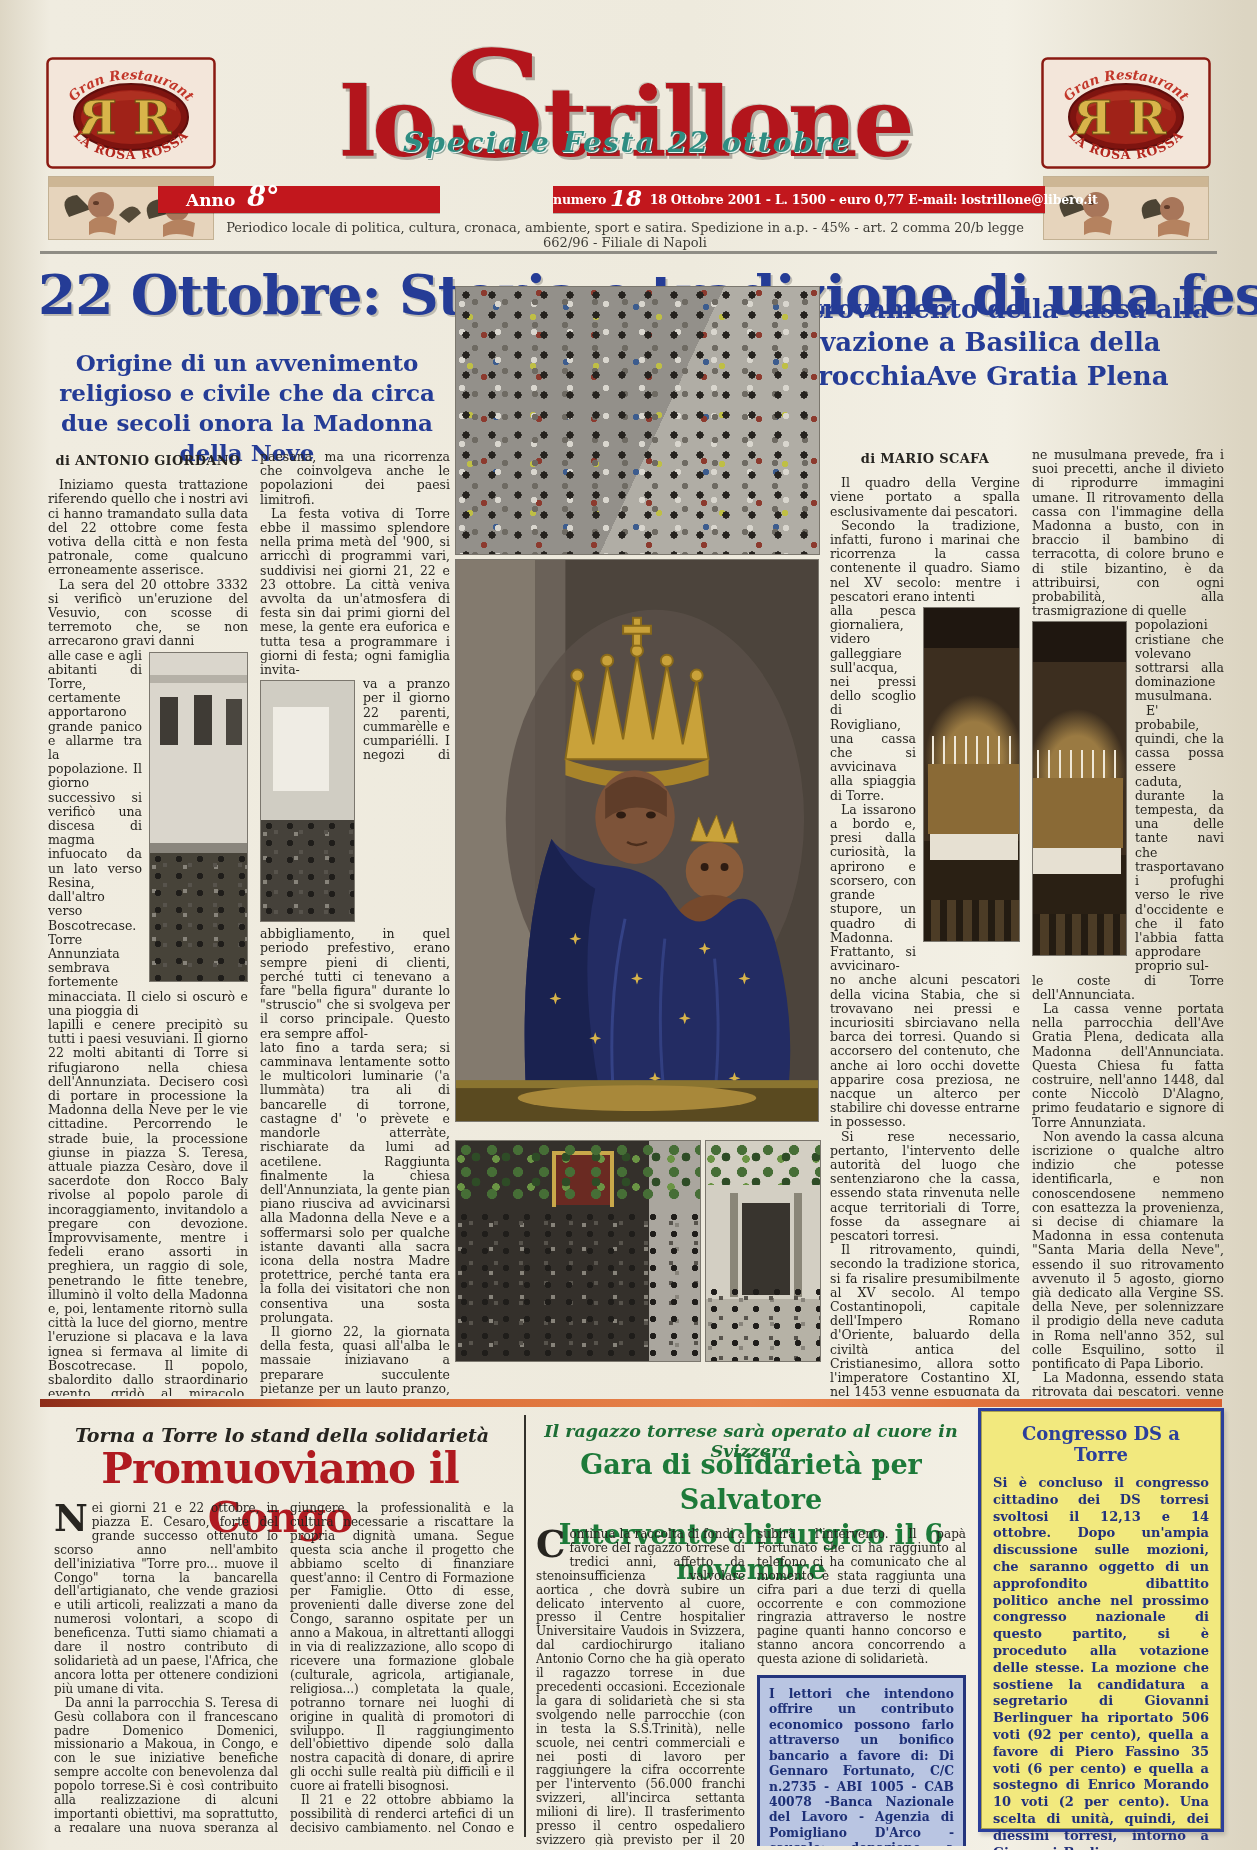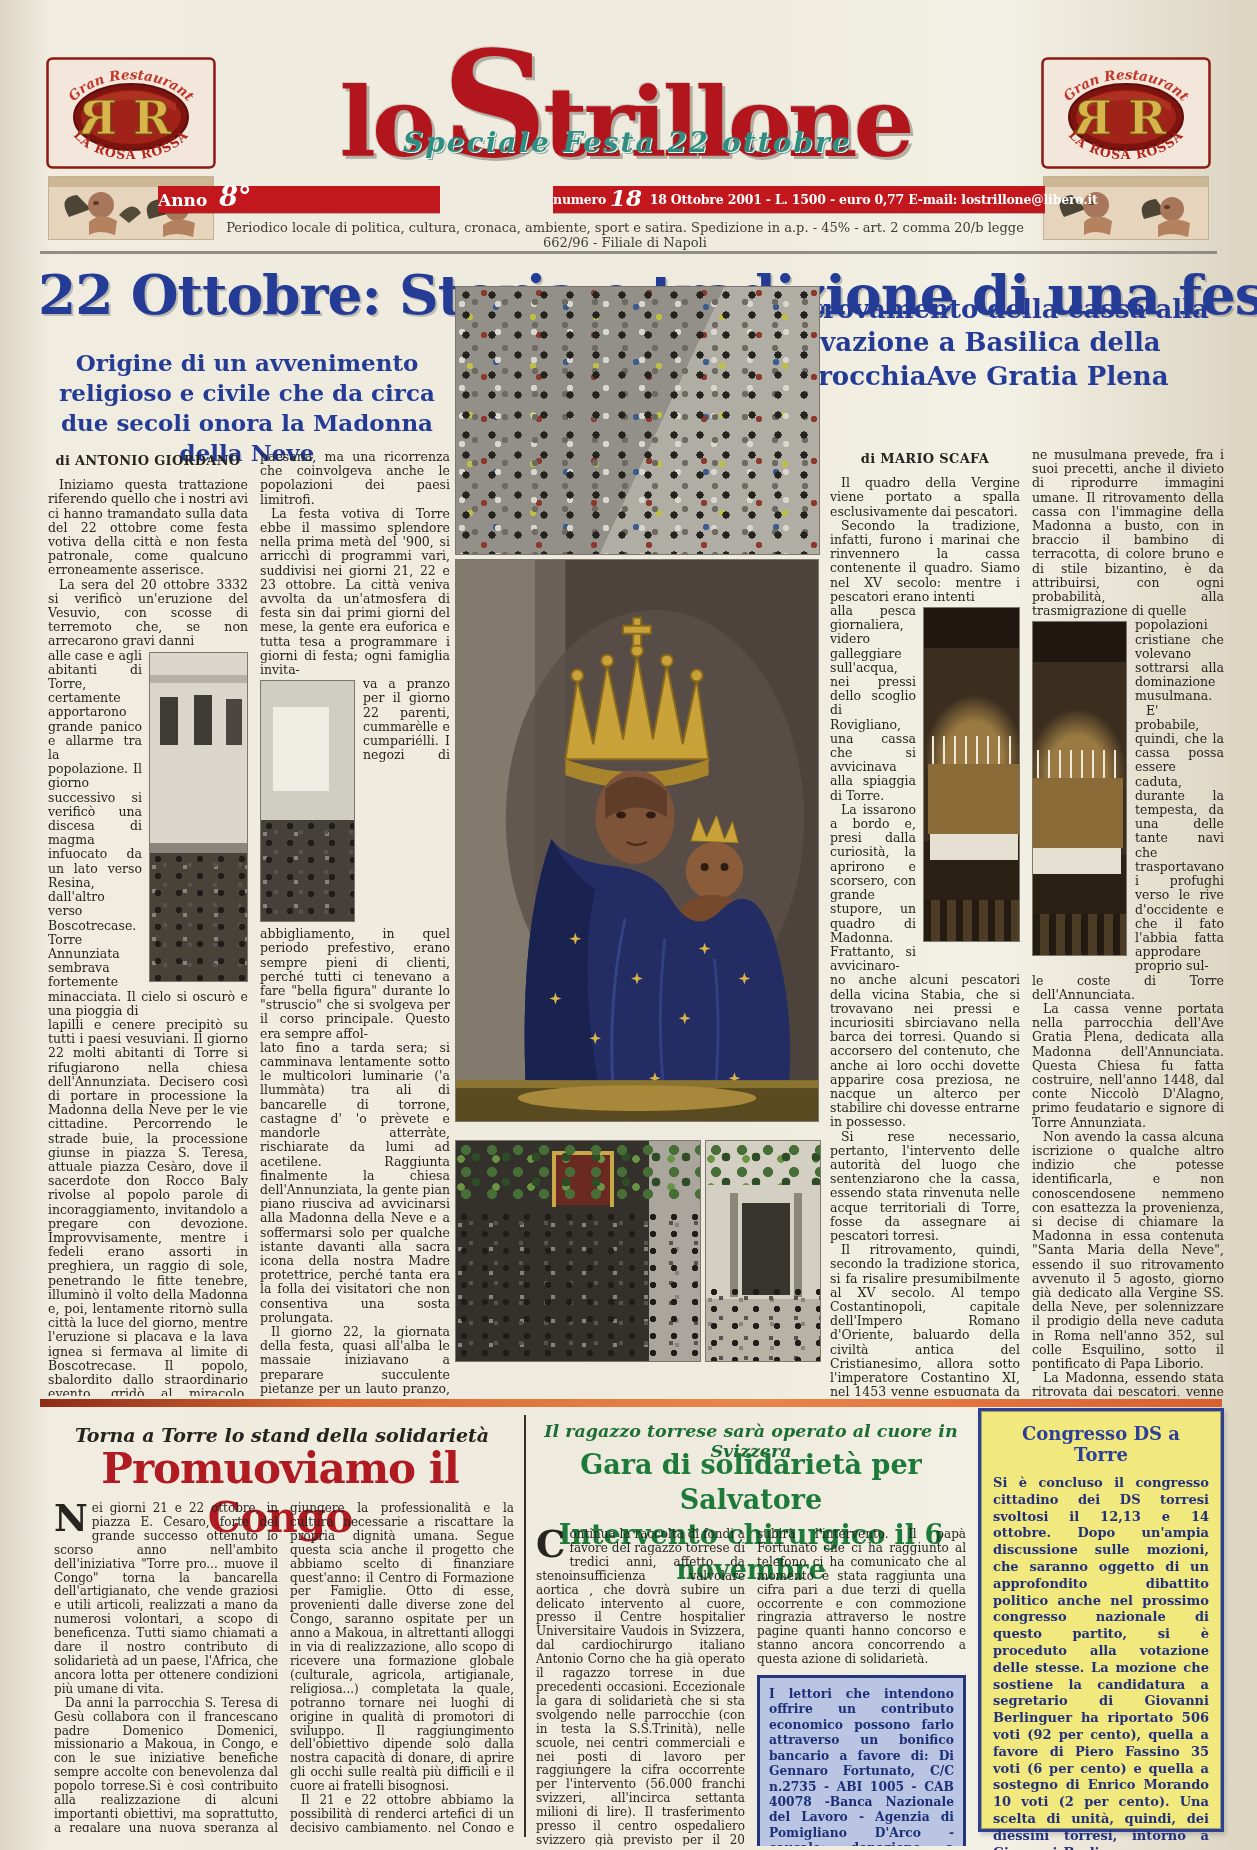--- a/index.html
+++ b/index.html
@@ -16,21 +16,21 @@
     font-weight:bold;color:#b3151c;font-size:96px;letter-spacing:-4px;line-height:165px;
     text-shadow:3px 3px 0 rgba(105,100,92,.45),-1px -1px 0 rgba(105,100,92,.25);white-space:nowrap;}
   .title-wrap .w1{margin-right:10px;}
   .title-wrap .w2{display:inline-block;}
   .title-wrap .w2::first-letter{font-size:1.52em;}
   .overlay{position:absolute;left:403px;top:126px;width:650px;text-align:left;white-space:nowrap;
     font-size:28px;font-style:italic;font-weight:bold;color:#2f8d82;letter-spacing:2px;
     text-shadow:1px 1px 0 #eaf6f1,2px 2px 0 rgba(30,80,70,.45);}
   .band{position:absolute;top:186px;height:27px;background:#c2171d;color:#fff;font-weight:bold;
     display:flex;align-items:center;box-shadow:0 1px 0 rgba(0,0,0,.25);}
-  .band-anno{left:158px;width:282px;padding-left:0;font-size:17px;box-sizing:border-box;}
+  .band-anno{left:158px;width:282px;padding-left:28px;font-size:17px;box-sizing:border-box;}
   .band-anno .num{font-size:27px;font-style:italic;margin-left:12px;transform:translateY(-3px);}
   .band-numero{left:553px;width:492px;font-size:12.5px;padding-left:0;box-sizing:border-box;
     letter-spacing:-.2px;white-space:nowrap;}
   .band-numero .num{font-size:23px;font-style:italic;margin:0 8px 0 4px;transform:translateY(-2px);}
   .tagline{position:absolute;left:222px;top:220px;width:806px;text-align:center;font-size:13px;color:#3d3b35;}
   .rule-top{position:absolute;left:40px;top:251px;width:1177px;height:3px;background:#8f8d85;}
 
   
   .main-head{position:absolute;left:38px;top:262px;width:1180px;text-align:center;white-space:nowrap;
     font-size:55px;font-weight:bold;color:#253c96;letter-spacing:-1px;
@@ -329,21 +329,21 @@
       <p class="cont">lato fino a tarda sera; si camminava lentamente sotto le multicolori luminarie ('a llummàta) tra ali di bancarelle di torrone, castagne d' 'o prèvete e mandorle atterràte, rischiarate da lumi ad acetilene. Raggiunta finalmente la chiesa dell'Annunziata, la gente pian piano riusciva ad avvicinarsi alla Madonna della Neve e a soffermarsi solo per qualche istante davanti alla sacra icona della nostra Madre protettrice, perché tanta era la folla dei visitatori che non consentiva una sosta prolungata.</p>
       <p>Il giorno 22, la giornata della festa, quasi all'alba le massaie iniziavano a preparare succulente pietanze per un lauto pranzo, che doveva essere approntato entro le dieci del mattino, in modo da poter assistere o partecipare alla caratteristica processione in onore di Maria SS. della Neve, la processione religiosa forse più bella d'Italia.</p>
 
     </div>
   </div>
 
   <div class="body-cols" id="right-body">
     <div class="col c1">
       <span class="byline">di MARIO SCAFA</span>
       <p>Il quadro della Vergine viene portato a spalla esclusivamente dai pescatori.</p>
-      <p>Secondo la tradizione, infatti, furono i marinai che rinvennero la cassa contenente il quadro. Siamo nel XV secolo: mentre i pescatori erano intenti</p>
+      <p>Secondo la tradizione, infatti, furono i marinai che ricorrenza la cassa contenente il quadro. Siamo nel XV secolo: mentre i pescatori erano intenti</p>
       <div class="frag fr" id="frag-altar-a"></div>
       <p class="cont">alla pesca giornaliera, videro galleggiare sull'acqua, nei pressi dello scoglio di Rovigliano, una cassa che si avvicinava alla spiaggia di Torre.</p>
       <p>La issarono a bordo e, presi dalla curiosità, la aprirono e scorsero, con grande stupore, un quadro di Madonna. Frattanto, si avvicinaro-</p>
       <p class="cont">no anche alcuni pescatori della vicina Stabia, che si trovavano nei pressi e incuriositi sbirciavano nella barca dei torresi. Quando si accorsero del contenuto, che anche ai loro occhi dovette apparire cosa preziosa, ne nacque un alterco per stabilire chi dovesse entrarne in possesso.</p>
       <p>Si rese necessario, pertanto, l'intervento delle autorità del luogo che sentenziarono che la cassa, essendo stata rinvenuta nelle acque territoriali di Torre, fosse da assegnare ai pescatori torresi.</p>
       <p>Il ritrovamento, quindi, secondo la tradizione storica, si fa risalire presumibilmente al XV secolo. Al tempo Costantinopoli, capitale dell'Impero Romano d'Oriente, baluardo della civiltà antica del Cristianesimo, allora sotto l'imperatore Costantino XI, nel 1453 venne espugnata da Maometto II, detto il conquistatore.</p>
 
     </div>
     <div class="col c2">
       <p class="cont">ne musulmana prevede, fra i suoi precetti, anche il divieto di riprodurre immagini umane. Il ritrovamento  della cassa con l'immagine della Madonna a busto, con in braccio il bambino di terracotta, di colore bruno e di stile bizantino, è da attribuirsi, con ogni probabilità, alla trasmigrazione di quelle</p>

